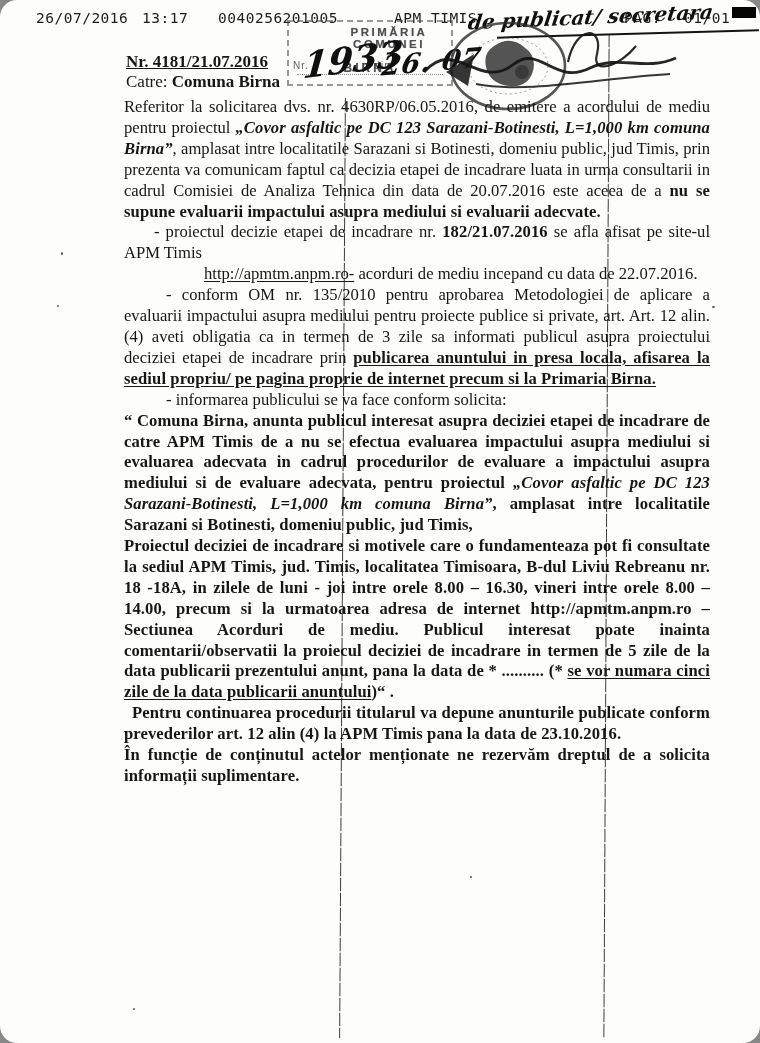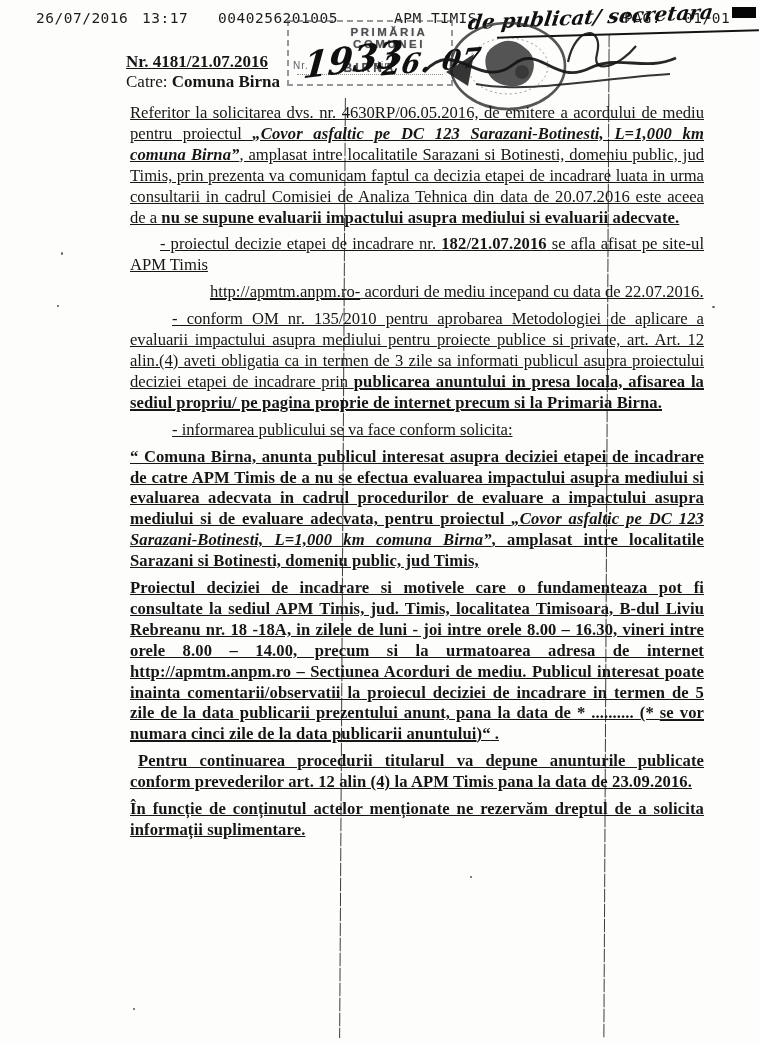--- a/index.html
+++ b/index.html
@@ -1,19 +1,20 @@
 <!DOCTYPE html>
 <html><head>
 <meta charset="utf-8">
 <style>
   html,body{margin:0;padding:0;background:#888;}
   .page{
     position:relative;width:760px;height:1043px;margin:0 auto;
     background:#fdfdfc;overflow:hidden;color:#161616;
     font-family:"Liberation Serif","DejaVu Serif",serif;
+    border-radius:17px;
   }
   
   .fax-header span{
     position:absolute;top:10px;
     font-family:"DejaVu Sans Mono","Liberation Mono",monospace;
     font-size:14.5px;color:#1c1c1c;letter-spacing:.5px;white-space:pre;
   }
   .fh-date{left:36px}.fh-time{left:142px}.fh-num{left:218px}
   .fh-sender{left:394px}.fh-pag{left:624px}.fh-page{left:684px}
   .corner-mark{position:absolute;left:732px;top:7px;width:24px;height:11px;background:#050505;}
@@ -39,21 +40,21 @@
   .hw-1933{left:303px;top:38px;font-size:36px;transform:rotate(-7deg) skewX(-12deg);}
   .hw-2607{left:382px;top:46px;font-size:27px;transform:rotate(-5deg) skewX(-14deg);letter-spacing:1px;}
   
   .round-stamp{position:absolute;left:418px;top:14px;width:270px;height:106px;}
   
   .ref-block{position:absolute;left:126px;top:52px;font-size:17px;line-height:20px;}
   .ref-nr{font-weight:bold;text-decoration:underline;}
   .ref-to .bold{font-weight:bold;}
   
   .doc-body{position:absolute;left:124px;top:97px;width:586px;font-size:16.6px;line-height:20.9px;}
-  .para{margin:6px;text-align:justify;text-decoration:underline;}
+  .para{margin:0;text-align:justify;}
   .b{font-weight:bold;letter-spacing:.1px;}
   .i{font-style:italic;}
   .u{text-decoration:underline;text-underline-offset:2px;}
   .speck{position:absolute;background:#555;border-radius:50%;}
 </style>
 </head>
 <body>
 
 <div class="page">
 
@@ -104,21 +105,21 @@
   </div>
 
   <div class="doc-body">
       <p class="para"><span>Referitor la solicitarea dvs. nr. 4630RP/06.05.2016, de emitere a acordului de mediu pentru proiectul </span><span class="b i">„Covor asfaltic pe DC 123 Sarazani-Botinesti, L=1,000 km comuna Birna”</span><span>, amplasat intre localitatile Sarazani si Botinesti, domeniu public, jud Timis, prin prezenta va comunicam faptul ca decizia etapei de incadrare luata in urma consultarii in cadrul   Comisiei de Analiza Tehnica din data de 20.07.2016 este aceea de a </span><span class="b">nu se supune evaluarii impactului asupra mediului si evaluarii adecvate.</span></p>
       <p class="para" style="text-indent: 30px;"><span>- proiectul decizie etapei de incadrare nr. </span><span class="b">182/21.07.2016</span><span> se afla afisat pe site-ul  APM Timis</span></p>
       <p class="para" style="text-indent: 80px;"><span class="u">http://apmtm.anpm.ro-</span><span> acorduri de mediu incepand cu data de 22.07.2016.</span></p>
       <p class="para" style="text-indent: 42px;"><span>- conform OM nr. 135/2010 pentru aprobarea Metodologiei de aplicare a evaluarii impactului asupra mediului pentru proiecte publice si private, art. Art. 12 alin.(4) aveti obligatia ca in termen de 3 zile sa informati publicul asupra proiectului deciziei etapei de incadrare prin </span><span class="b u">publicarea anuntului in presa locala, afisarea la sediul propriu/ pe pagina proprie de internet precum si la Primaria Birna.</span></p>
       <p class="para" style="text-indent: 42px;"><span>- informarea publicului se va face conform solicita:</span></p>
       <p class="para"><span class="b">“ Comuna Birna, anunta publicul interesat asupra deciziei etapei de incadrare de catre APM Timis de a nu se efectua evaluarea impactului asupra mediului si evaluarea adecvata in cadrul procedurilor de evaluare a impactului asupra mediului si de evaluare adecvata, pentru proiectul </span><span class="b i">„Covor asfaltic pe DC 123 Sarazani-Botinesti, L=1,000 km comuna Birna”</span><span class="b">, amplasat intre localitatile Sarazani si Botinesti, domeniu public, jud Timis,</span></p>
       <p class="para"><span class="b">Proiectul deciziei de incadrare si motivele care o fundamenteaza pot fi consultate la sediul APM Timis, jud. Timis, localitatea Timisoara, B-dul Liviu Rebreanu nr. 18 -18A, in zilele de luni - joi intre orele  8.00 – 16.30,  vineri intre orele 8.00 – 14.00, precum si la urmatoarea adresa de internet http://apmtm.anpm.ro – Sectiunea Acorduri de mediu. Publicul interesat poate inainta comentarii/observatii la proiecul deciziei de incadrare in termen de 5 zile de la data publicarii prezentului anunt, pana la data de * .......... (* </span><span class="b u">se vor numara cinci zile de la data publicarii anuntului</span><span class="b">)“ .</span></p>
-      <p class="para" style="text-indent: 8px;"><span class="b">Pentru continuarea procedurii titularul va depune  anunturile publicate conform prevederilor art. 12   alin (4)  la APM Timis pana la data de 23.09.2016.</span></p>
+      <p class="para" style="text-indent: 8px;"><span class="b">Pentru continuarea procedurii titularul va depune  anunturile publicate conform prevederilor art. 12   alin (4)  la APM Timis pana la data de 23.10.2016.</span></p>
       <p class="para"><span class="b">În funcție de conținutul actelor menționate ne rezervăm dreptul de a solicita informații suplimentare.</span></p>
     </div>
 
   <div class="speck" style="left:61px;top:252px;width:2px;height:3px;"></div>
   <div class="speck" style="left:57px;top:305px;width:2px;height:2px;"></div>
   <div class="speck" style="left:712px;top:306px;width:3px;height:2px;"></div>
   <div class="speck" style="left:133px;top:1008px;width:2px;height:2px;"></div>
   <div class="speck" style="left:470px;top:876px;width:2px;height:2px;"></div>
 </div>
 

